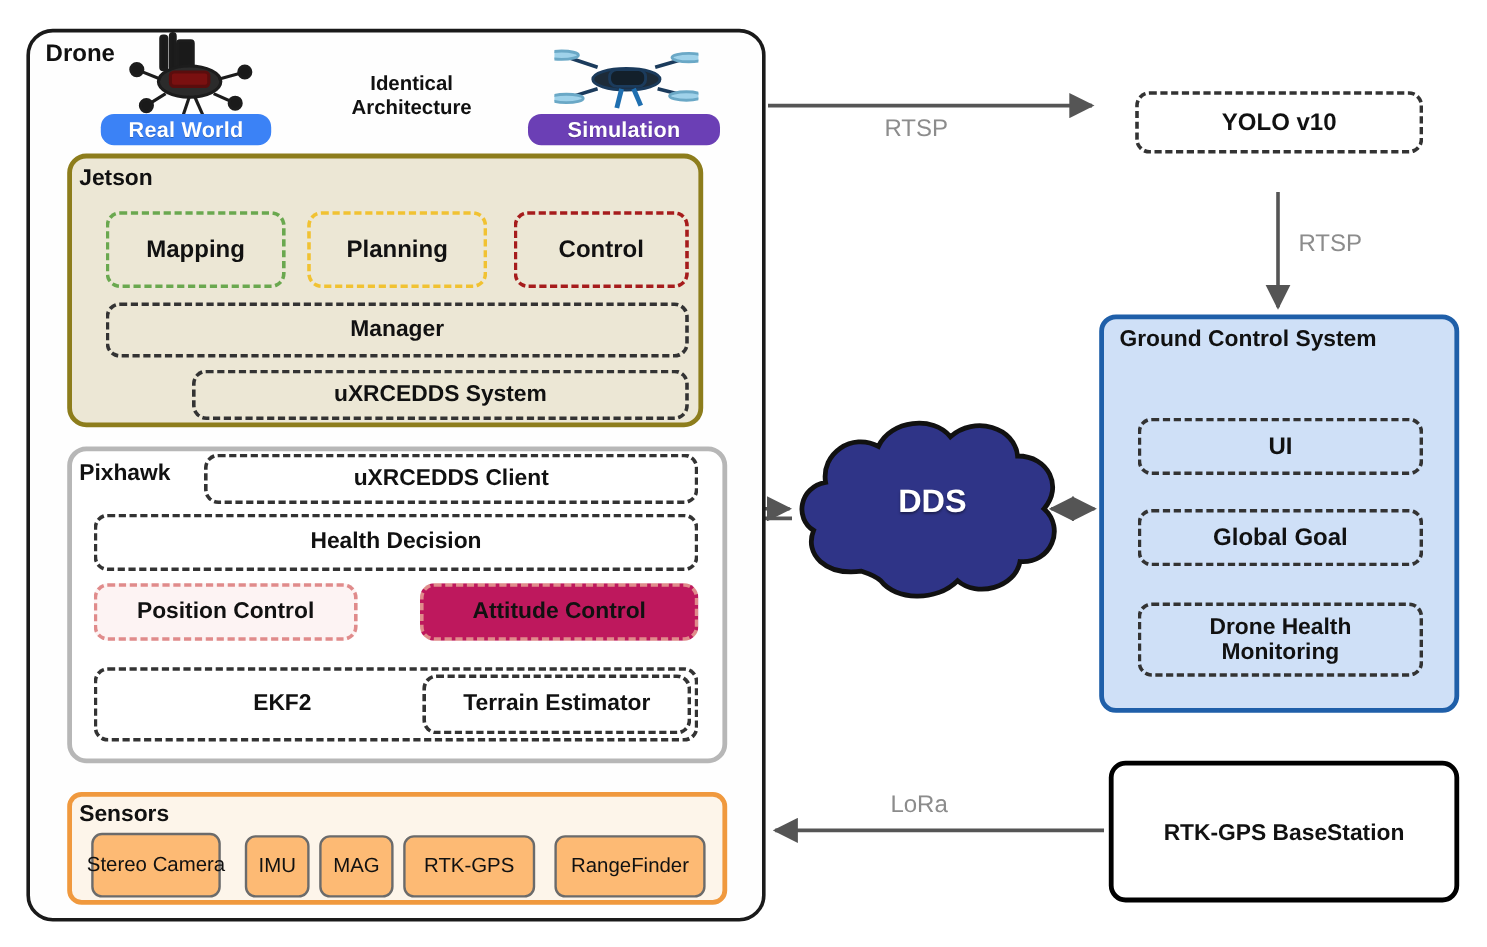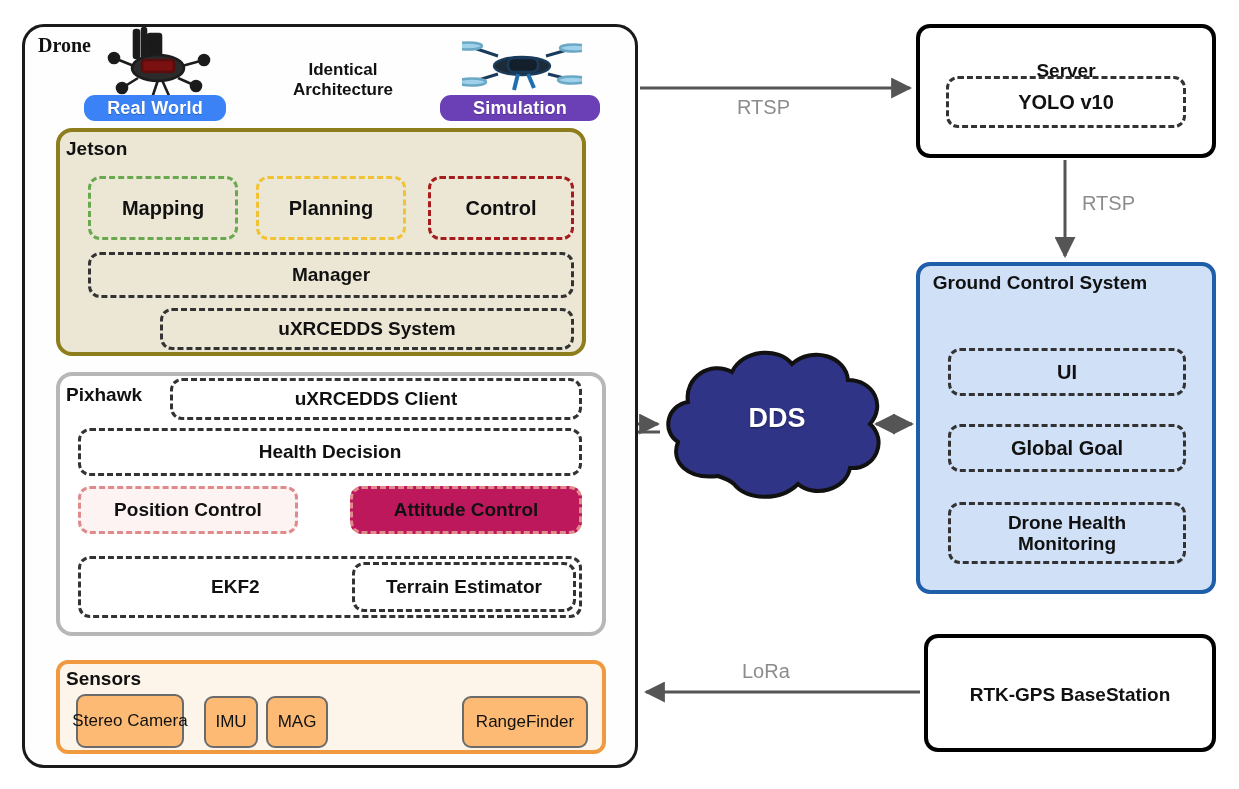--- a/index.html
+++ b/index.html
@@ -57,21 +57,21 @@
   }
 
   
   #drone-box {
     left: 22px; top: 24px;
     width: 616px; height: 744px;
     border: 3px solid #1a1a1a;
     border-radius: 22px;
     background: #fefefe;
   }
-  #drone-title { left: 38px; top: 34px; font-size: 20px; font-family: Liberation Serif, serif; }
+  #drone-title { left: 38px; top: 34px; font-size: 20px; }
 
   
   .badge {
     position: absolute;
     border-radius: 11px;
     color: #ffffff;
     font-weight: bold;
     font-size: 18px;
     display: flex;
     align-items: center;
@@ -362,25 +362,23 @@
 
   <div id="sensors-box" class="box"></div>
   <div id="sensors-title" class="title-top">Sensors</div>
 
   <div id="sen-stereo" class="sensor">
     <span>Stereo</span>&nbsp;<br>
     <span>Camera</span>
   </div>
   <div id="sen-imu" class="sensor">IMU</div>
   <div id="sen-mag" class="sensor">MAG</div>
+  <div id="sen-rtk" class="sensor">RTK-GPS</div>
   <div id="sen-range" class="sensor">RangeFinder</div>
 
-  <div id="server-box" class="box solid-black">
-    <div id="server-title" class="ctr-label">Server</div>
-  </div>
   <div id="mod-yolo" class="dash">YOLO v10</div>
 
   <div id="gcs-box" class="box"></div>
   <div id="gcs-title" class="ctr-label">Ground Control System</div>
 
   <div id="mod-ui" class="dash">UI</div>
   <div id="mod-goal" class="dash">Global Goal</div>
   <div id="mod-health2" class="dash">
     <div>
       <span>Drone Health</span><br>

